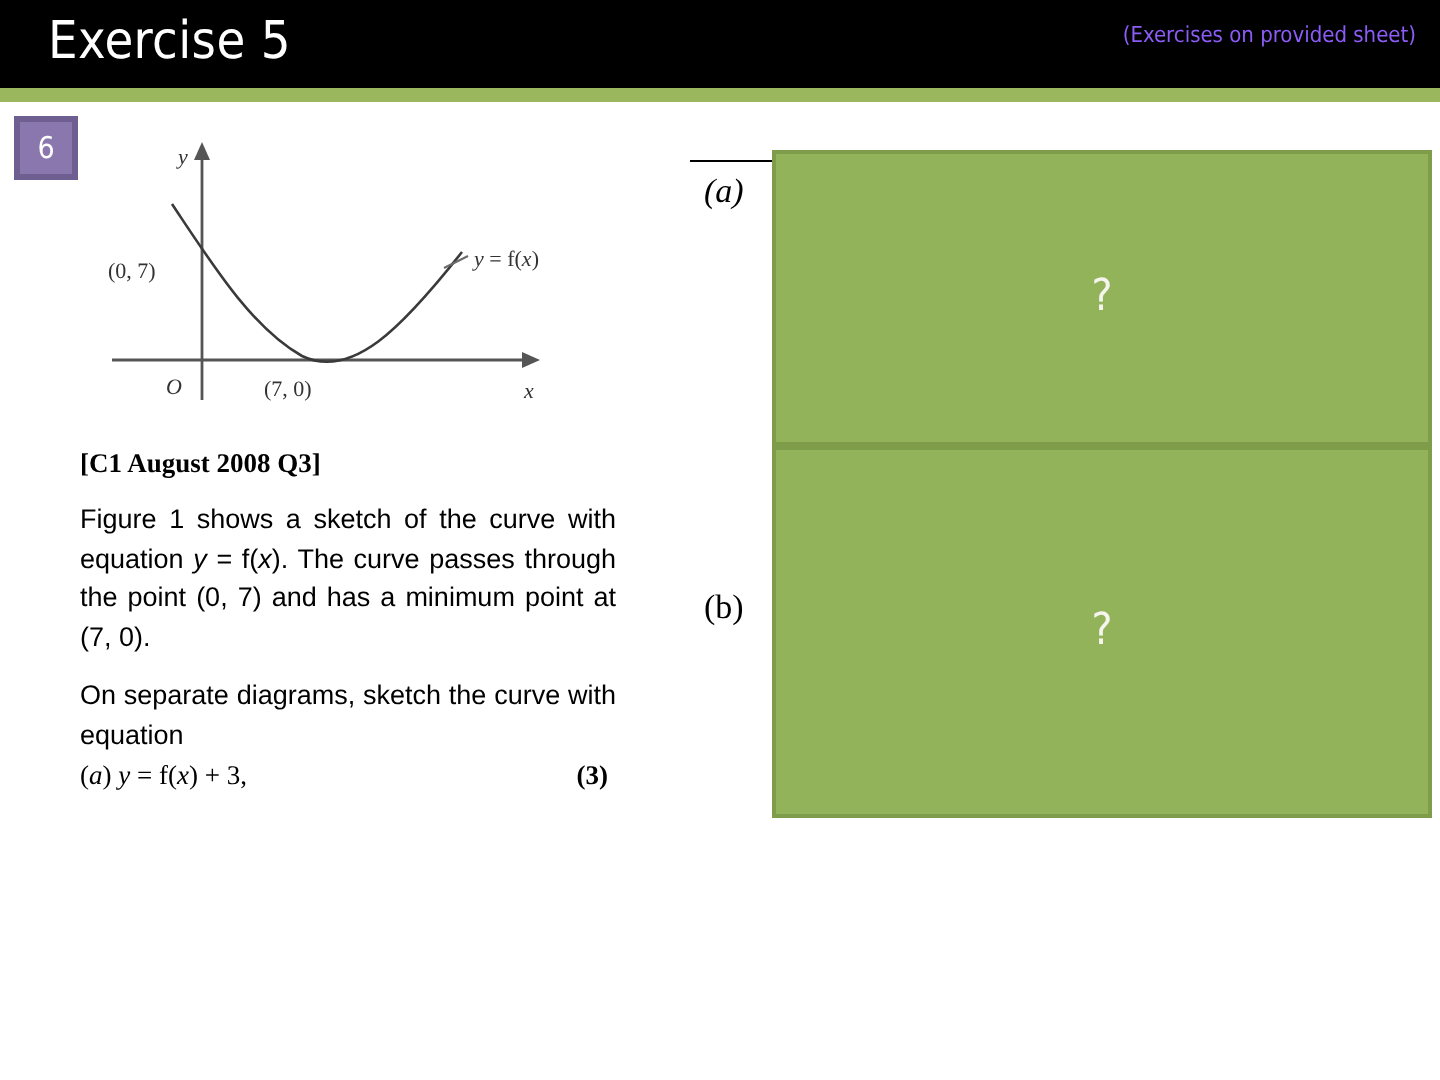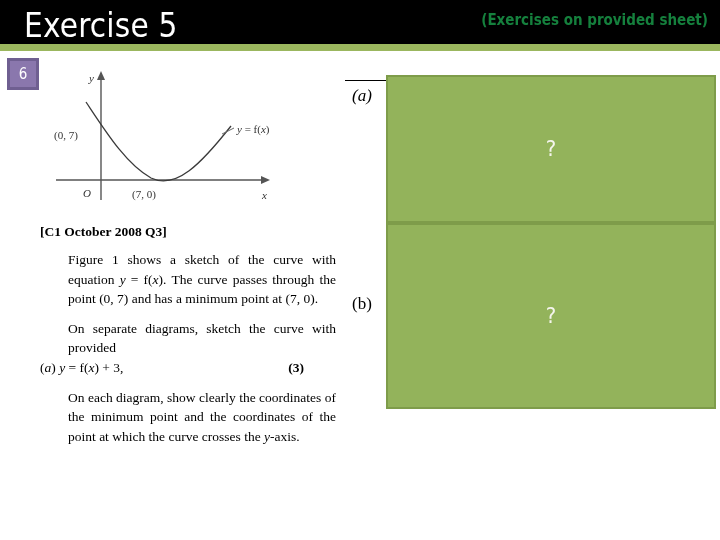--- a/index.html
+++ b/index.html
@@ -20,36 +20,35 @@
     position: absolute;
     left: 0; top: 0;
     width: 720px;
     height: 44px;
     background: #000000;
   }
   #slide-title {
     position: absolute;
     left: 24px;
     top: 6px;
-    font-size: 33px;
+    font-size: 26px;
     font-weight: 400;
     color: #ffffff;
     letter-spacing: 0.2px;
     font-family: "DejaVu Sans Condensed", "Liberation Sans", sans-serif;
     white-space: nowrap;
   }
   #header-note {
     position: absolute;
     right: 12px;
     top: 11px;
-    font-size: 15px;
-    color: #15803d;
+    font-size: 11px;
+    color: #8b5cf6;
     font-family: "DejaVu Sans Condensed", "Liberation Sans", sans-serif;
     white-space: nowrap;
-    font-weight: bold;
   }
   #header-accent {
     position: absolute;
     left: 0; top: 44px;
     width: 720px;
     height: 7px;
     background: #9bb75e;
   }
 
   
@@ -88,28 +87,27 @@
 
   
   .q-source {
     font-family: "Liberation Serif", "DejaVu Serif", serif;
     font-weight: bold;
     font-size: 13.5px;
     color: #000000;
     margin-top: 14px;
   }
   .q-para {
-    font-family: Liberation Serif, serif;
+    font-family: Liberation Sans, sans-serif;
     font-size: 13.5px;
     line-height: 19.6px;
     color: #000000;
     text-align: justify;
     margin-top: 10px;
     width: 268px;
-    margin-left: 28px;
   }
 
   .q-item {
     position: relative;
     font-family: "Liberation Serif", "DejaVu Serif", serif;
     font-size: 13.5px;
     line-height: 19.6px;
     color: #000000;
     width: 268px;
   }
@@ -201,34 +199,33 @@
       <text x="8" y="79" font-family="Liberation Serif, serif" font-size="11" fill="#333333">(0, 7)</text>
 
       <text x="86" y="138" font-family="Liberation Serif, serif" font-size="11" fill="#333333">(7, 0)</text>
 
       <text x="191" y="73" font-family="Liberation Serif, serif" font-size="11" fill="#333333">
         <tspan font-style="italic">y</tspan> = f(<tspan font-style="italic">x</tspan>)
       </text>
     </svg>
   </div>
 
-  <div class="q-source">[C1 October 2008 Q3]</div>
+  <div class="q-source">[C1 August 2008 Q3]</div>
 
   <div class="q-para">Figure 1 shows a sketch of the curve with equation <span class="mi">y</span> = f(<span class="mi">x</span>). The curve passes through the point (0, 7) and has a minimum point at (7, 0).</div>
 
-  <div class="q-para">On separate diagrams, sketch the curve with provided</div>
+  <div class="q-para">On separate diagrams, sketch the curve with equation</div>
 
   <div class="q-item">
     <span>(<span class="mi">a</span>)</span>
     <span><span class="mi">y</span> = f(<span class="mi">x</span>) + 3,</span>
     <span class="marks">(3)</span>
   </div>
 
 
-  <div class="q-para">On each diagram, show clearly the coordinates of the minimum point and the coordinates of the point at which the curve crosses the <span class="mi">y</span>-axis.</div>
 </div>
 
 <div id="answer-rule"></div>
 
 <div class="answer-label" id="answer-label-a">(a)</div>
 <div class="answer-panel" id="answer-panel-a">
   <span class="qmark">?</span>
 </div>
 
 <div class="answer-label" id="answer-label-b">(b)</div>

